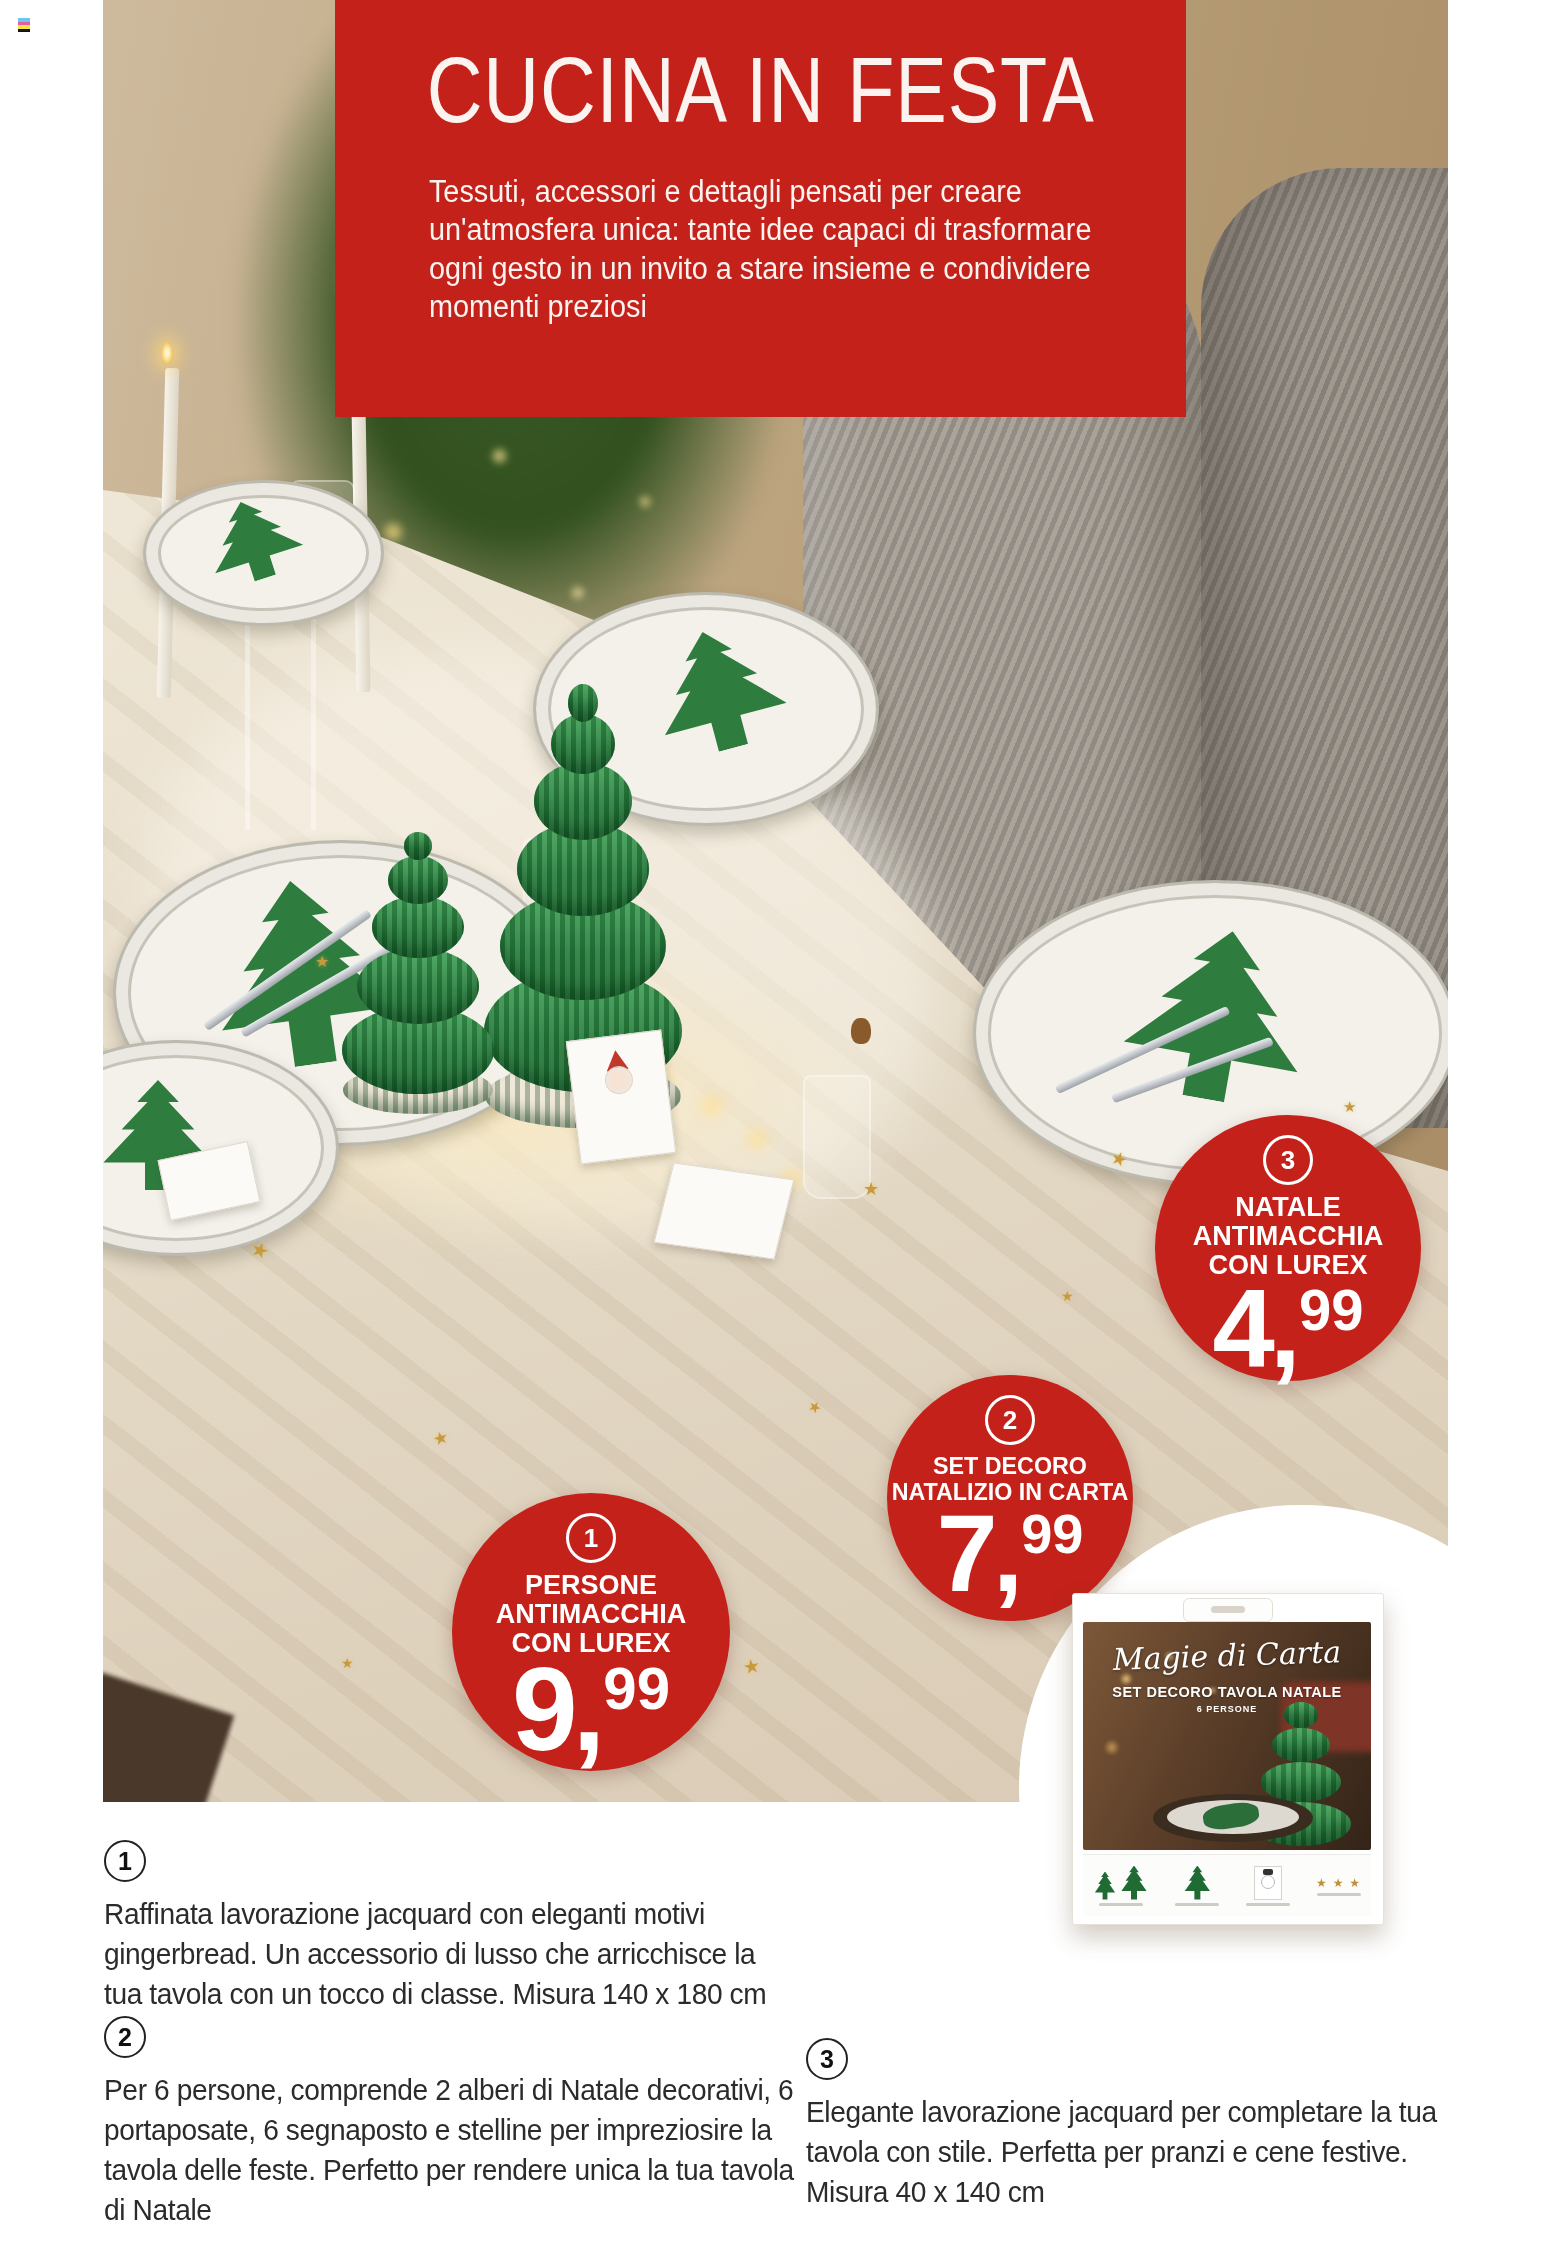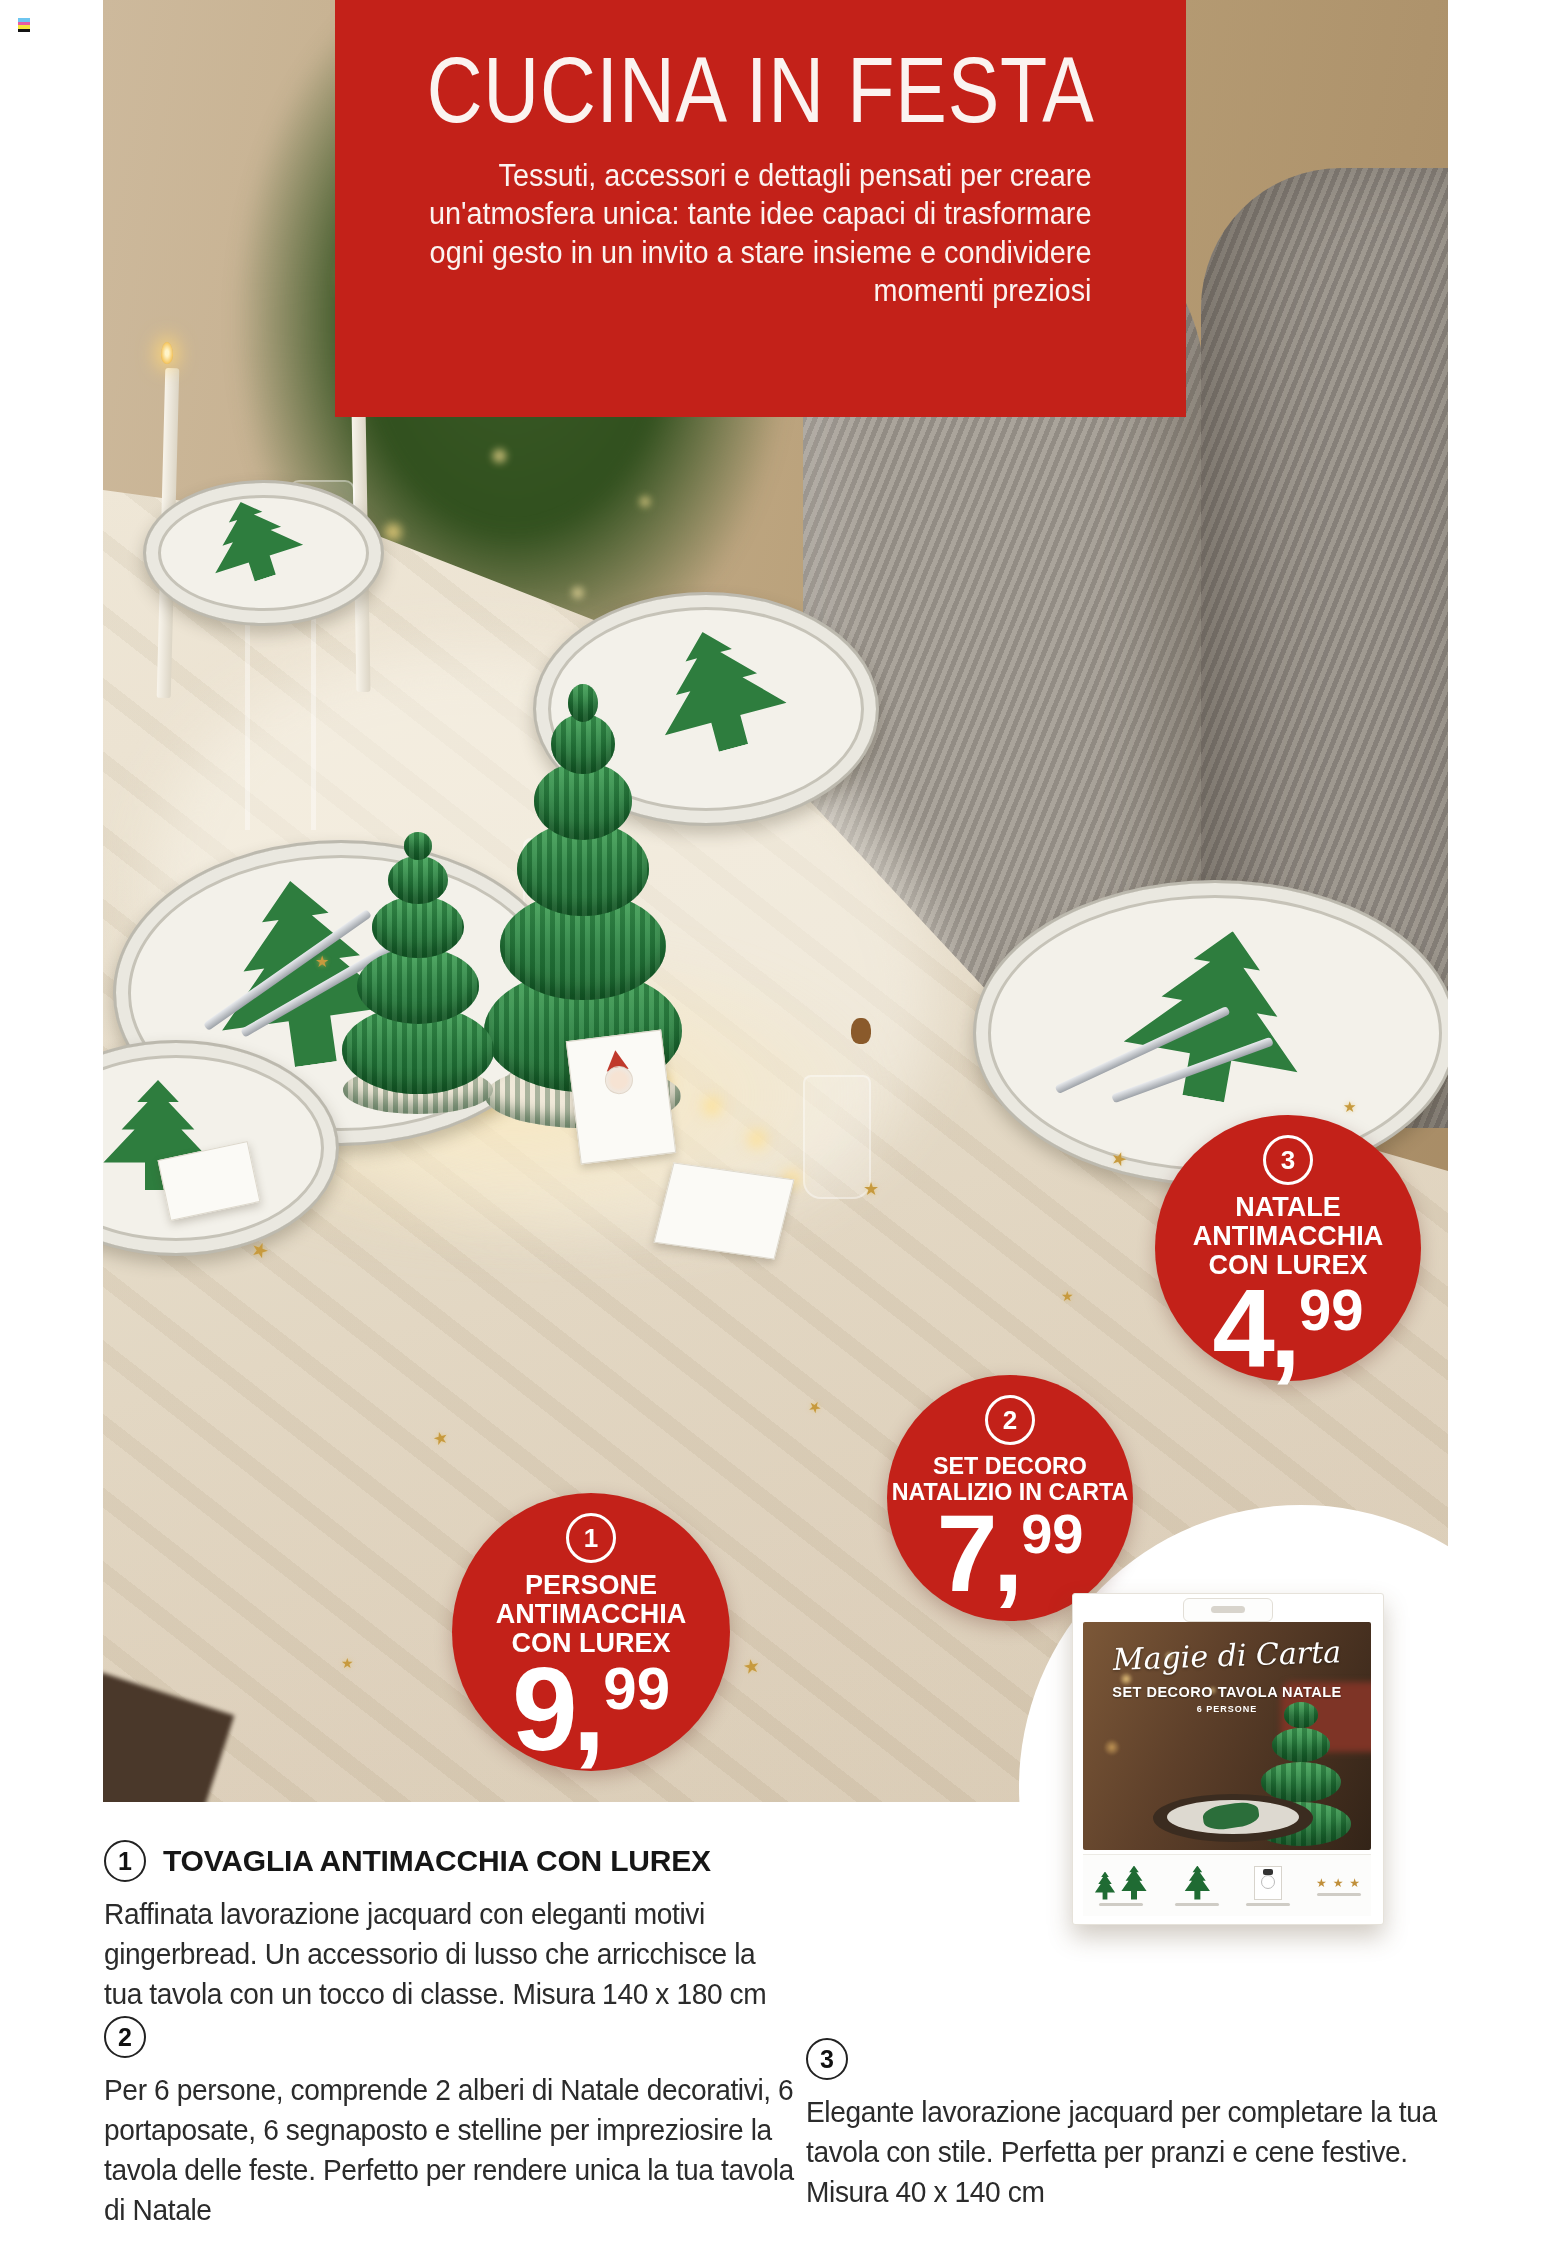--- a/index.html
+++ b/index.html
@@ -76,21 +76,21 @@
   .santaface{position:absolute;left:50%;top:30px;transform:translateX(-50%);width:26px;height:26px;border-radius:50%;
     background:radial-gradient(#f6e3d3 40%,#efe8e0 70%);border:1px solid #e0d5c8;}
   .ginger{position:absolute;width:20px;height:26px;background:#8a5a2b;border-radius:45% 45% 40% 40%;filter:blur(.5px);}
   .floorwedge{position:absolute;left:-30px;top:1690px;width:140px;height:160px;background:#4a382a;transform:rotate(18deg);filter:blur(2px);}
   .whiteblob{position:absolute;left:916px;top:1505px;width:564px;height:564px;border-radius:50%;background:#ffffff;}
 
   
   .banner{position:absolute;left:335px;top:0;width:851px;height:417px;background:#c32119;z-index:20;
     display:flex;flex-direction:column;align-items:center;color:#fbf3f0;}
   .banner h1{margin:38px 0 0;font-size:92px;font-weight:normal;letter-spacing:1px;transform:scaleX(.84);white-space:nowrap;}
-  .bsub{margin-top:14px;text-align:right;font-size:31px;line-height:1.24;}
+  .bsub{margin-top:30px;text-align:left;font-size:31px;line-height:1.24;}
   .bsub div{transform:scaleX(.93);white-space:nowrap;}
 
   
   .callout{position:absolute;left:878px;top:779px;width:368px;height:84px;background:#c32119;z-index:20;
     display:flex;flex-direction:column;align-items:center;justify-content:center;color:#ffffff;
     font-weight:bold;font-style:italic;font-size:25px;line-height:1.42;}
   .callout div{transform:scaleX(.96);white-space:nowrap;}
 
   
   .bubble{position:absolute;border-radius:50%;background:#c32119;color:#ffffff;text-align:center;z-index:30;
@@ -354,21 +354,20 @@
         <div class="pbar"></div>
       </div>
     </div>
   </div>
 
   <div class="sec sec1">
     <div class="dhead">
       <div class="dnum">
           <span>1</span>
         </div>
-      <h3 class="dtitle">TOVAGLIA ANTIMACCHIA CON LUREX</h3>
     </div>
     <div class="dbody">
       <span class="dline">Raffinata lavorazione jacquard con eleganti motivi</span>
       <span class="dline">gingerbread. Un accessorio di lusso che arricchisce la</span>
       <span class="dline">tua tavola con un tocco di classe. Misura 140 x 180 cm</span>
     </div>
   </div>
 
   <div class="sec sec2">
     <div class="dhead">

